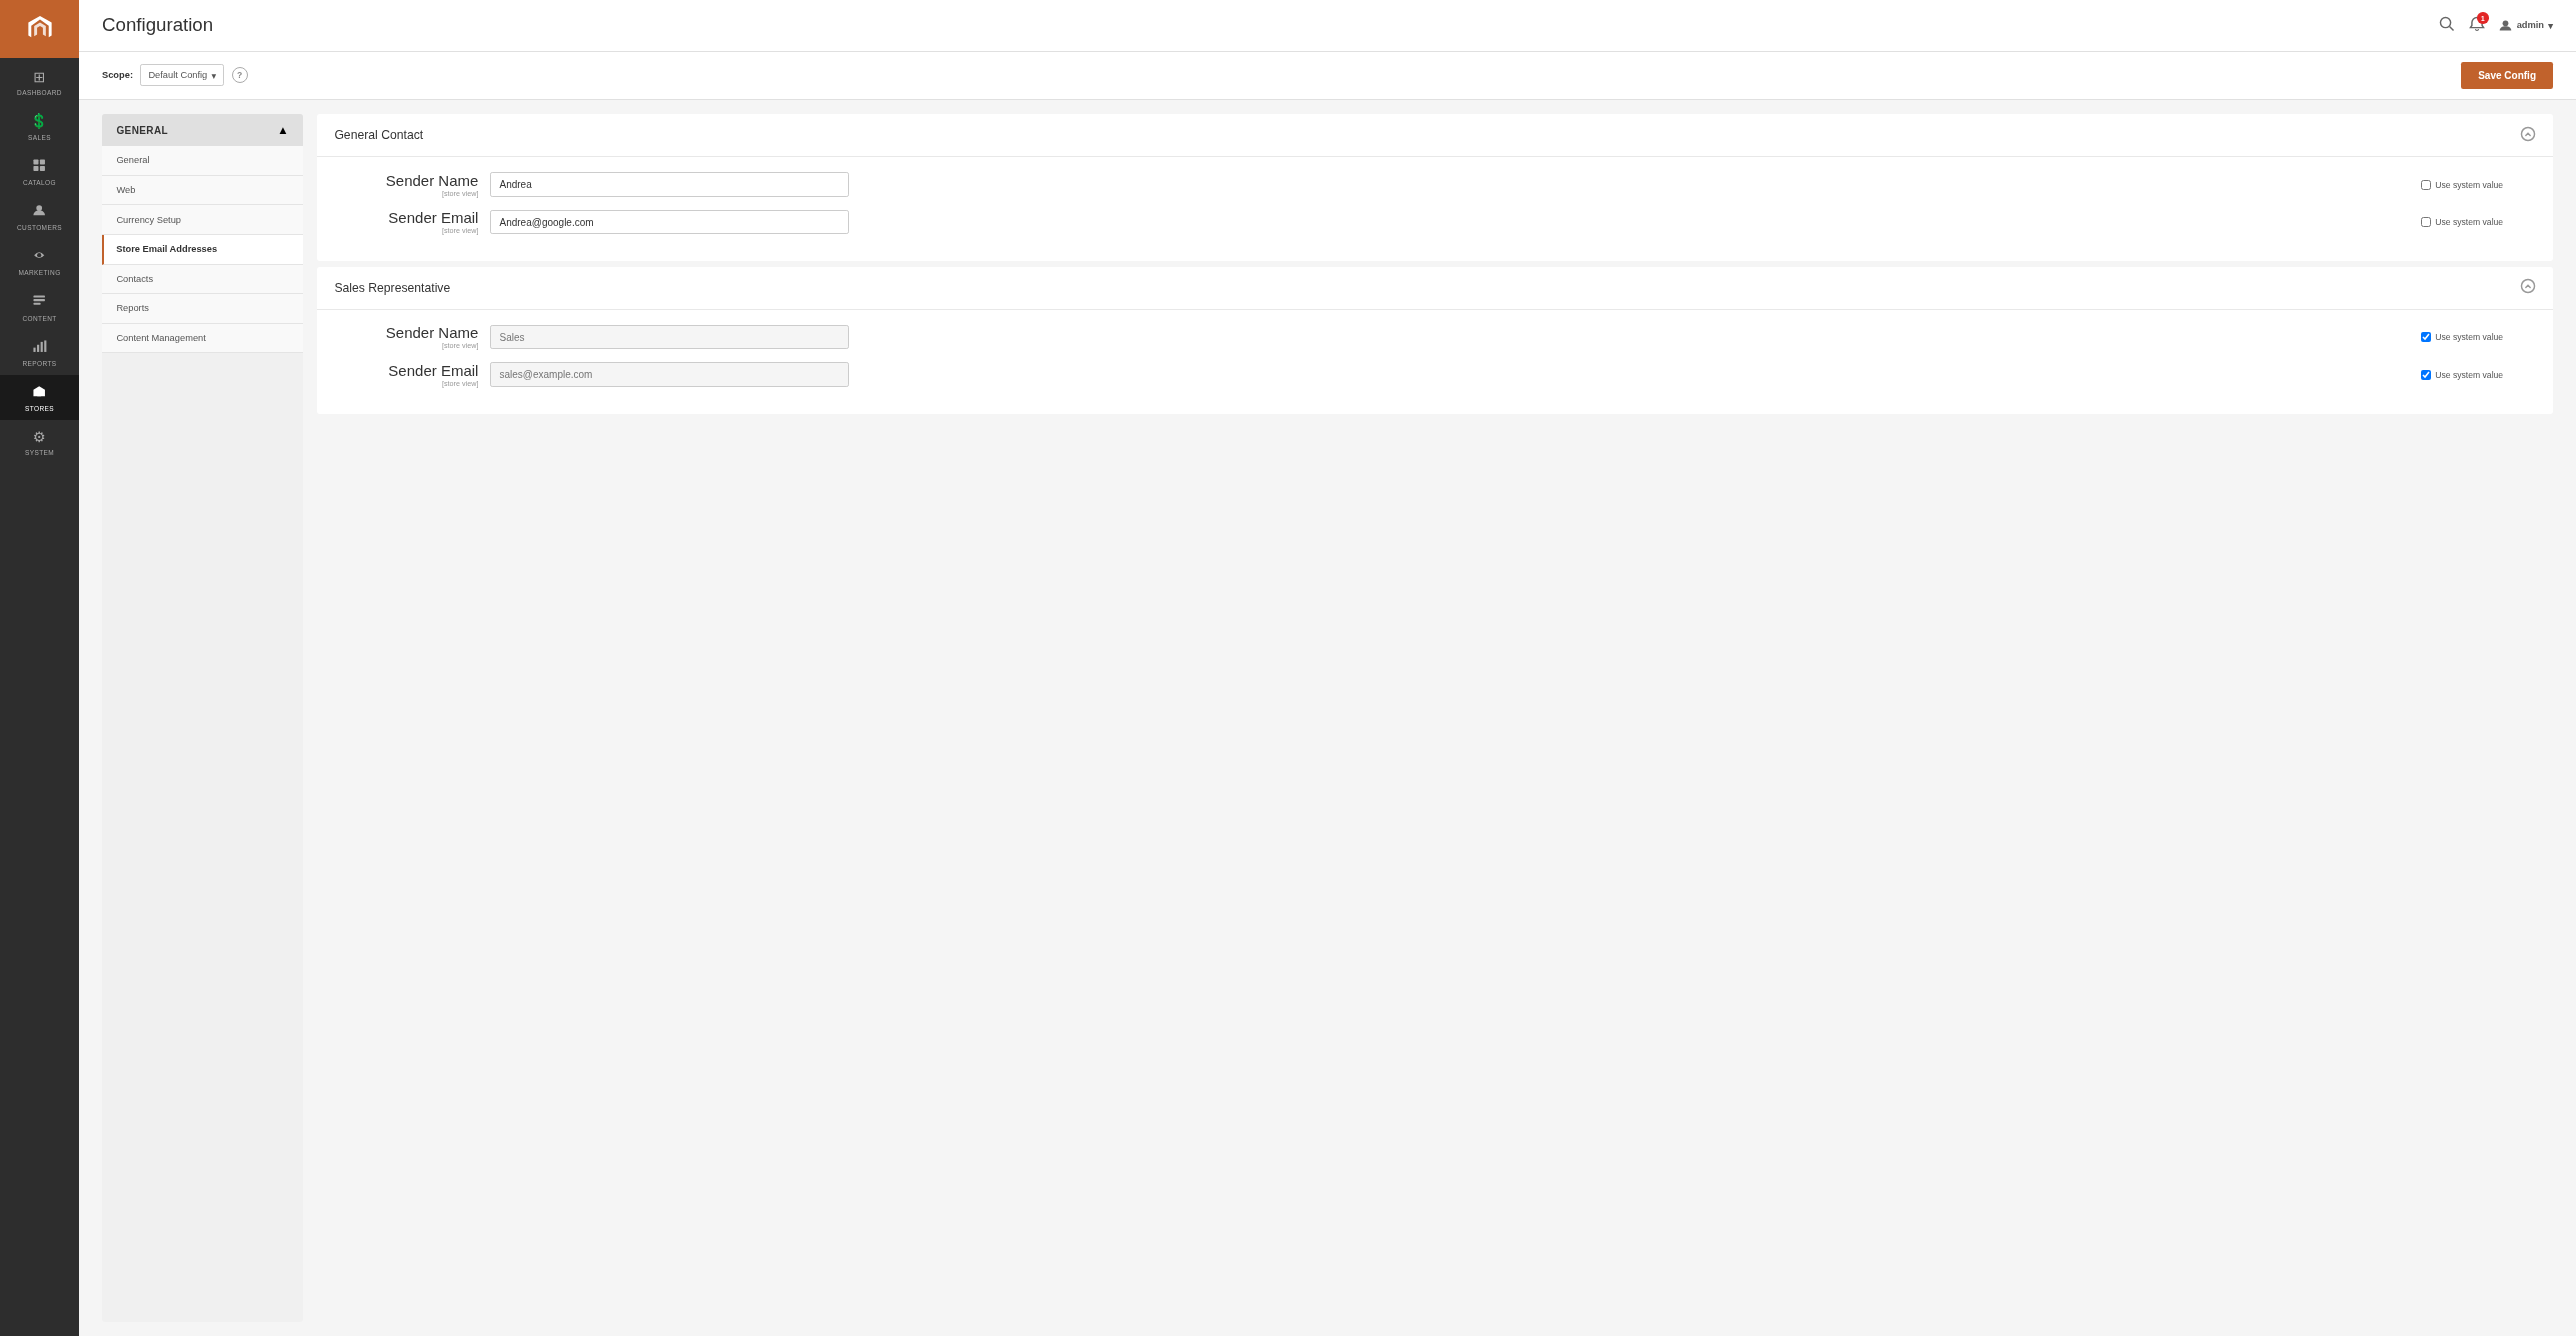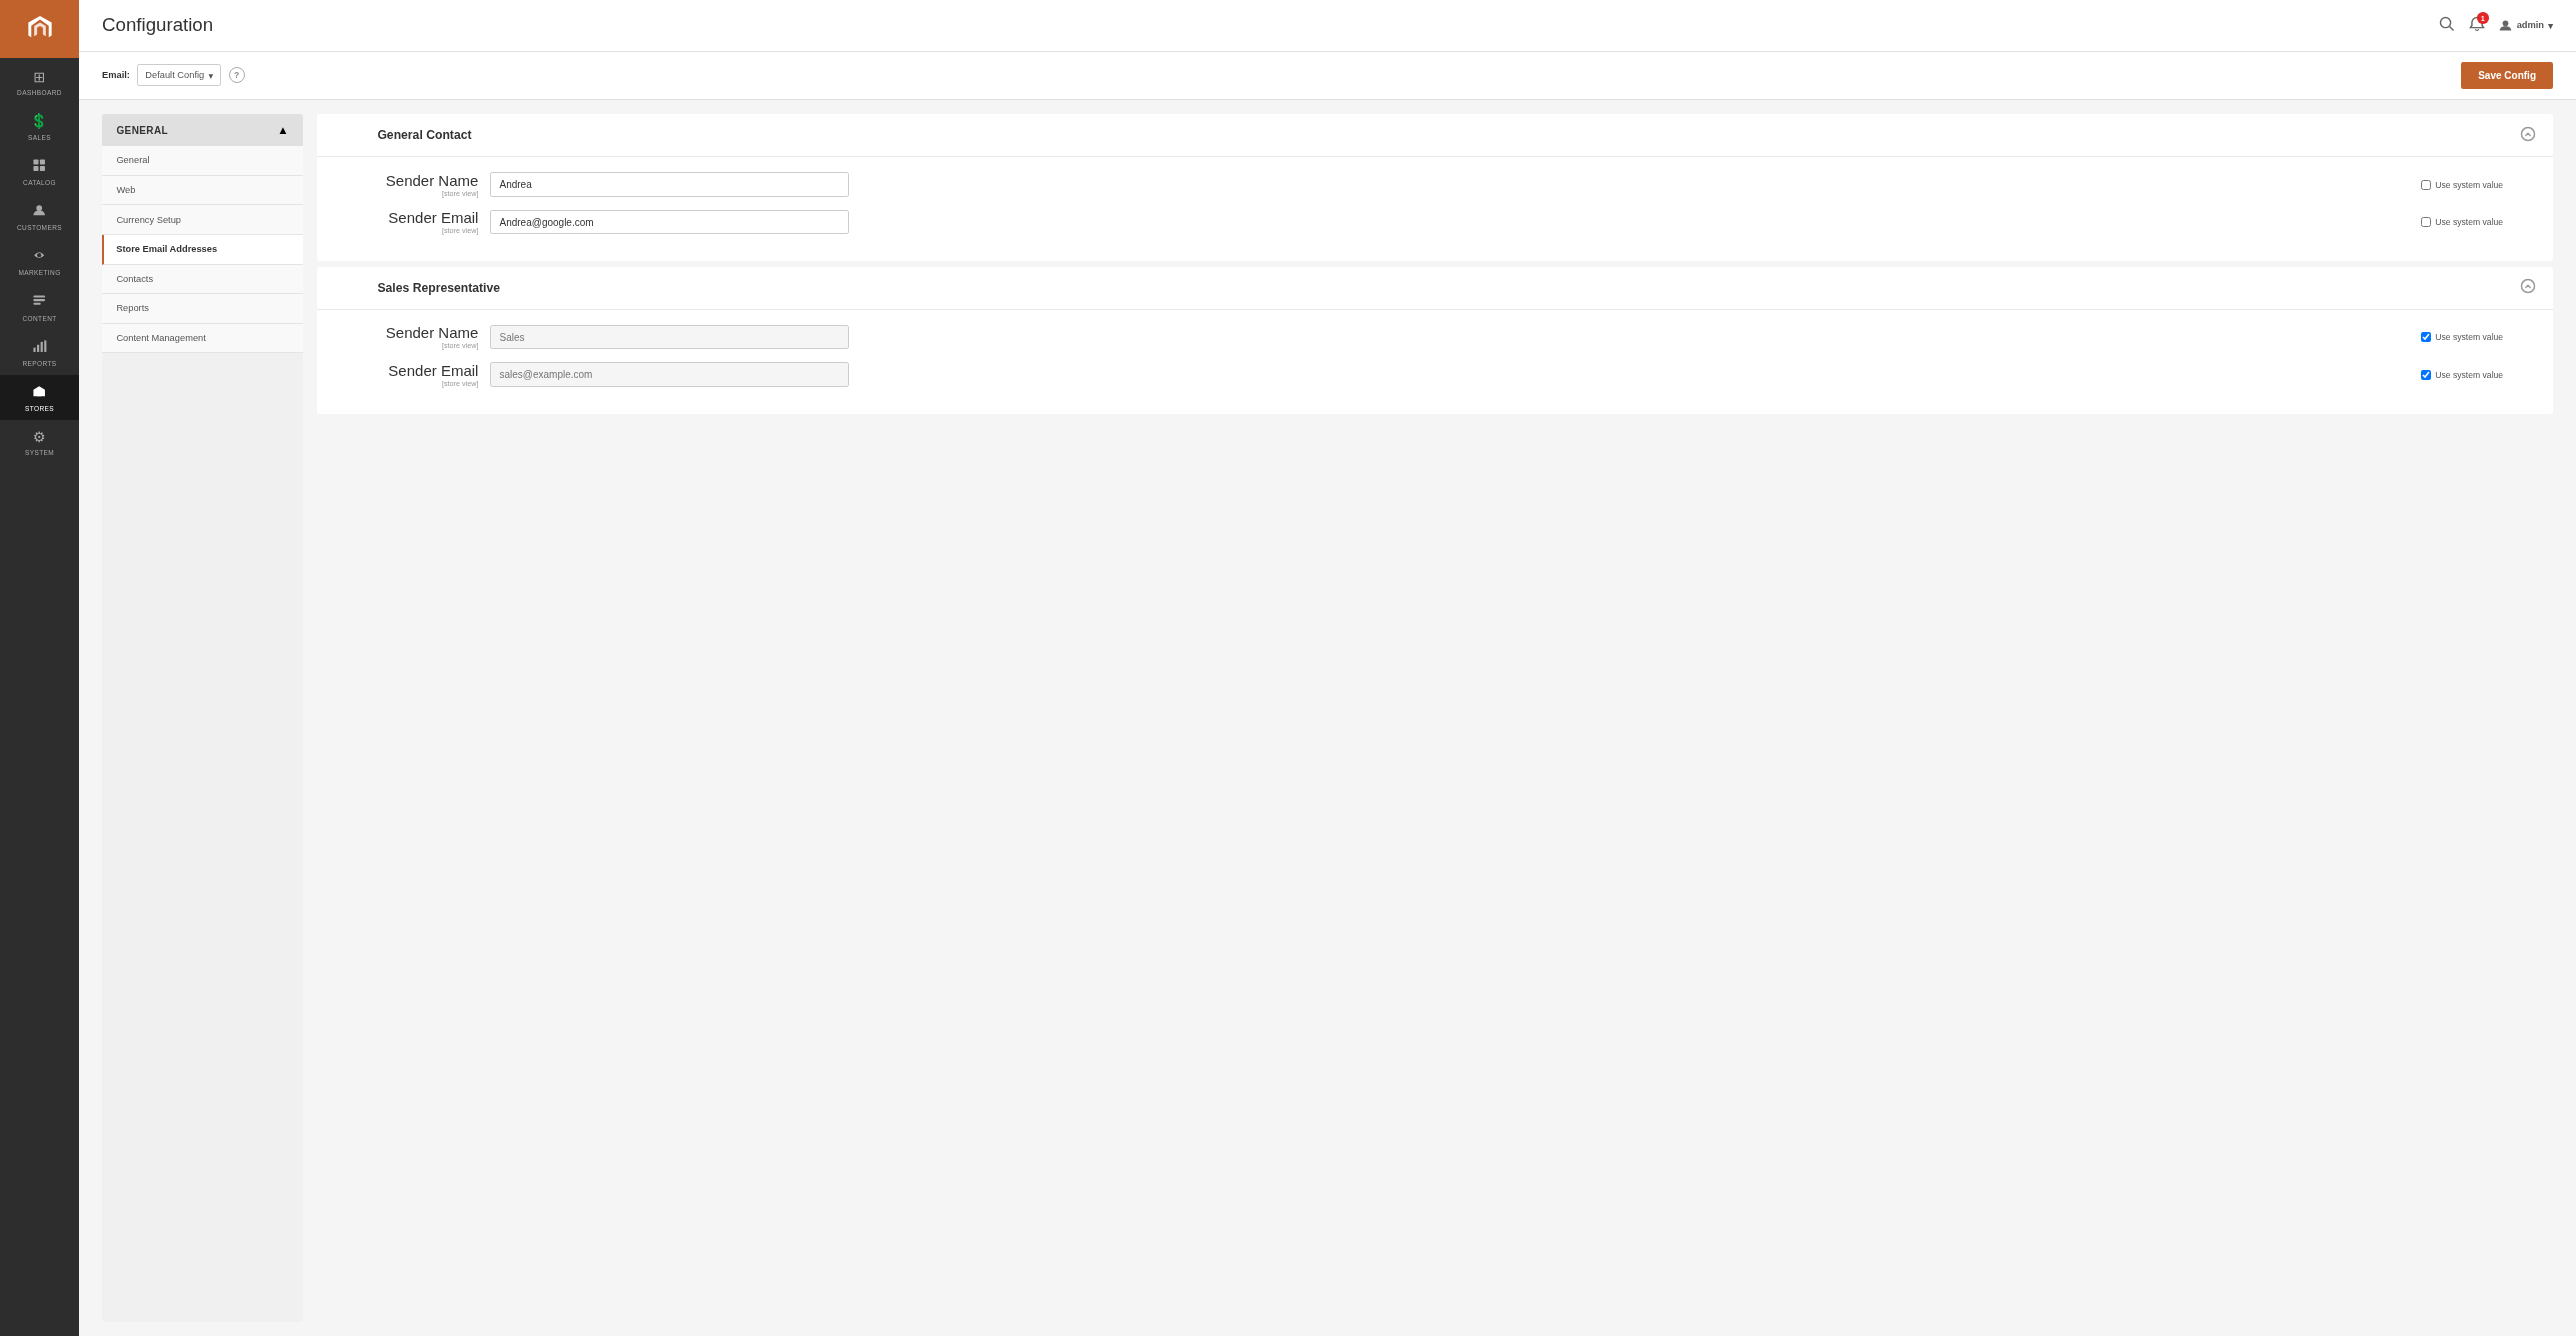--- a/index.html
+++ b/index.html
@@ -185,21 +185,21 @@
       overflow: hidden;
     }
     .section-header {
       padding: 11.5px 17px;
       display: flex;
       align-items: center;
       justify-content: space-between;
       cursor: pointer;
       border-bottom: 0.7px solid #e8e8e8;
     }
-    .section-title { font-size: 12.2px; font-weight: 700; color: #333; margin-left: 43px; }
+    .section-title { font-size: 12.2px; font-weight: 400; color: #333; }
     .section-toggle { font-size: 13px; color: #999; }
     .section-body { padding: 14.4px 17px; }
 
     
     .form-row {
       display: flex;
       align-items: center;
       margin-bottom: 11.5px;
       gap: 11.5px;
     }
@@ -342,21 +342,21 @@
             <path d="M1 16c0-4 3.6-6 8-6s8 2 8 6" fill="#666"></path>
           </svg>
         <span>admin</span>
         <span>▾</span>
       </div>
     </div>
   </header>
 
   <div class="toolbar">
     <div class="scope-area">
-      <span class="scope-label">Email:</span>
+      <span class="scope-label">Scope:</span>
       <div class="scope-select">
         <span>Default Config</span>
         <span>▾</span>
       </div>
       <div class="help-icon">
         <span>?</span>
       </div>
     </div>
     <button class="save-btn">Save Config</button>
   </div>

